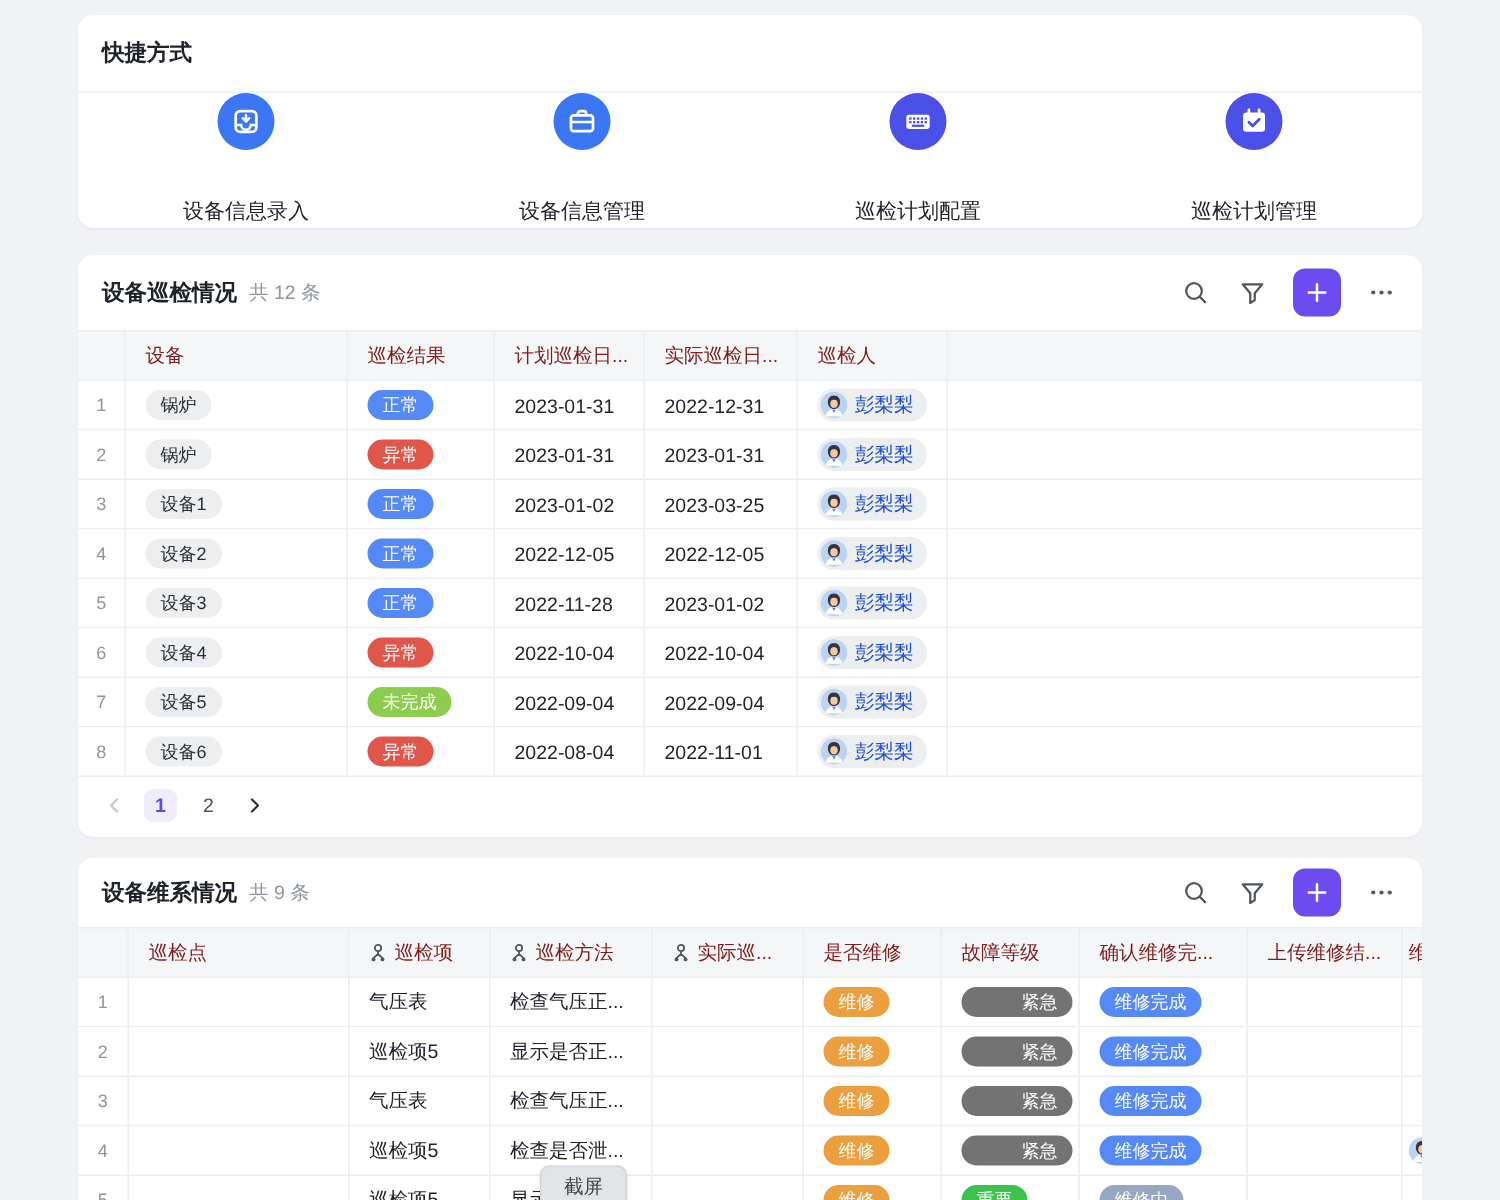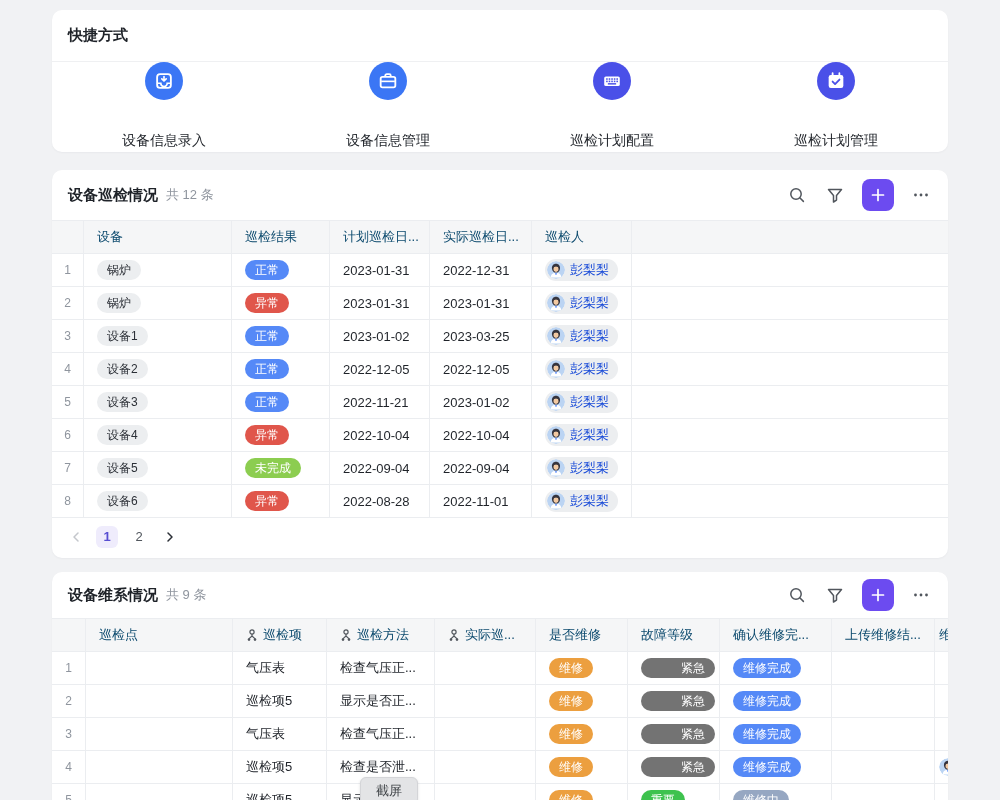--- a/index.html
+++ b/index.html
@@ -37,21 +37,21 @@
   .sc-label { font-size:14px; color:#1F2329; margin-top:9px; }
 
   
   .tbl { width:100%; }
   .trow { display:flex; height:33px; align-items:stretch; border-bottom:1px solid #EBEDF0; background:#fff; }
   .trow.thead { height:34px; background:#F5F6F7; border-top:1px solid #EBEDF0; }
   .tcell { display:flex; align-items:center; padding-left:13px; border-right:1px solid #EBEDF0;
     overflow:hidden; white-space:nowrap; flex:0 0 auto; font-size:13px; }
   .tcell.numc { justify-content:center; padding-left:0; color:#8F959E; font-size:12px; }
   .tcell.fill { flex:1 1 auto; border-right:none; }
-  .thead .tcell { color:#0c4a6e; font-size:13px; }
+  .thead .tcell { color:#7f1d1d; font-size:13px; }
   .tcell.tight { padding-left:4px; }
 
   .tag { background:#ECEEF0; color:#2B2F36; font-size:12px; line-height:20px; height:20px;
     padding:0 10px; border-radius:10px; display:inline-flex; align-items:center; }
   .pill { color:#fff; font-size:12px; line-height:20px; height:20px; padding:0 10px;
     border-radius:10px; display:inline-flex; align-items:center; }
   .c-blue { background:#5589F7; } .c-red { background:#E0564B; } .c-lime { background:#8CCD50; }
   .c-orange { background:#EC9F3F; } .c-yellow { background:#737373;padding-left:40px; } .c-green { background:#3EC24E; }
   .c-grayblue { background:#96A7C2; }
   .person-tag { background:#ECEEF0; border-radius:11px; height:22px; padding:0 9px 0 2px;
@@ -335,21 +335,21 @@
       </div>
       <div class="trow">
         <div class="tcell numc" style="width: 32px;">5</div>
         <div class="tcell" style="width: 148px;">
           <span class="tag">设备3</span>
         </div>
         <div class="tcell" style="width: 98px;">
           <span class="pill c-blue">正常</span>
         </div>
         <div class="tcell" style="width: 100px;">
-          <span>2022-11-21</span>
+          <span>2022-11-28</span>
         </div>
         <div class="tcell" style="width: 102px;">
           <span>2023-01-02</span>
         </div>
         <div class="tcell" style="width: 100px;">
           <span class="person-tag">
             <svg class="avatar" viewBox="0 0 24 24">
               <defs>
                 <clipPath id="ac">
                   <circle cx="12" cy="12" r="12"></circle>
@@ -443,21 +443,21 @@
       </div>
       <div class="trow">
         <div class="tcell numc" style="width: 32px;">8</div>
         <div class="tcell" style="width: 148px;">
           <span class="tag">设备6</span>
         </div>
         <div class="tcell" style="width: 98px;">
           <span class="pill c-red">异常</span>
         </div>
         <div class="tcell" style="width: 100px;">
-          <span>2022-08-28</span>
+          <span>2022-08-04</span>
         </div>
         <div class="tcell" style="width: 102px;">
           <span>2022-11-01</span>
         </div>
         <div class="tcell" style="width: 100px;">
           <span class="person-tag">
             <svg class="avatar" viewBox="0 0 24 24">
               <defs>
                 <clipPath id="ac">
                   <circle cx="12" cy="12" r="12"></circle>

